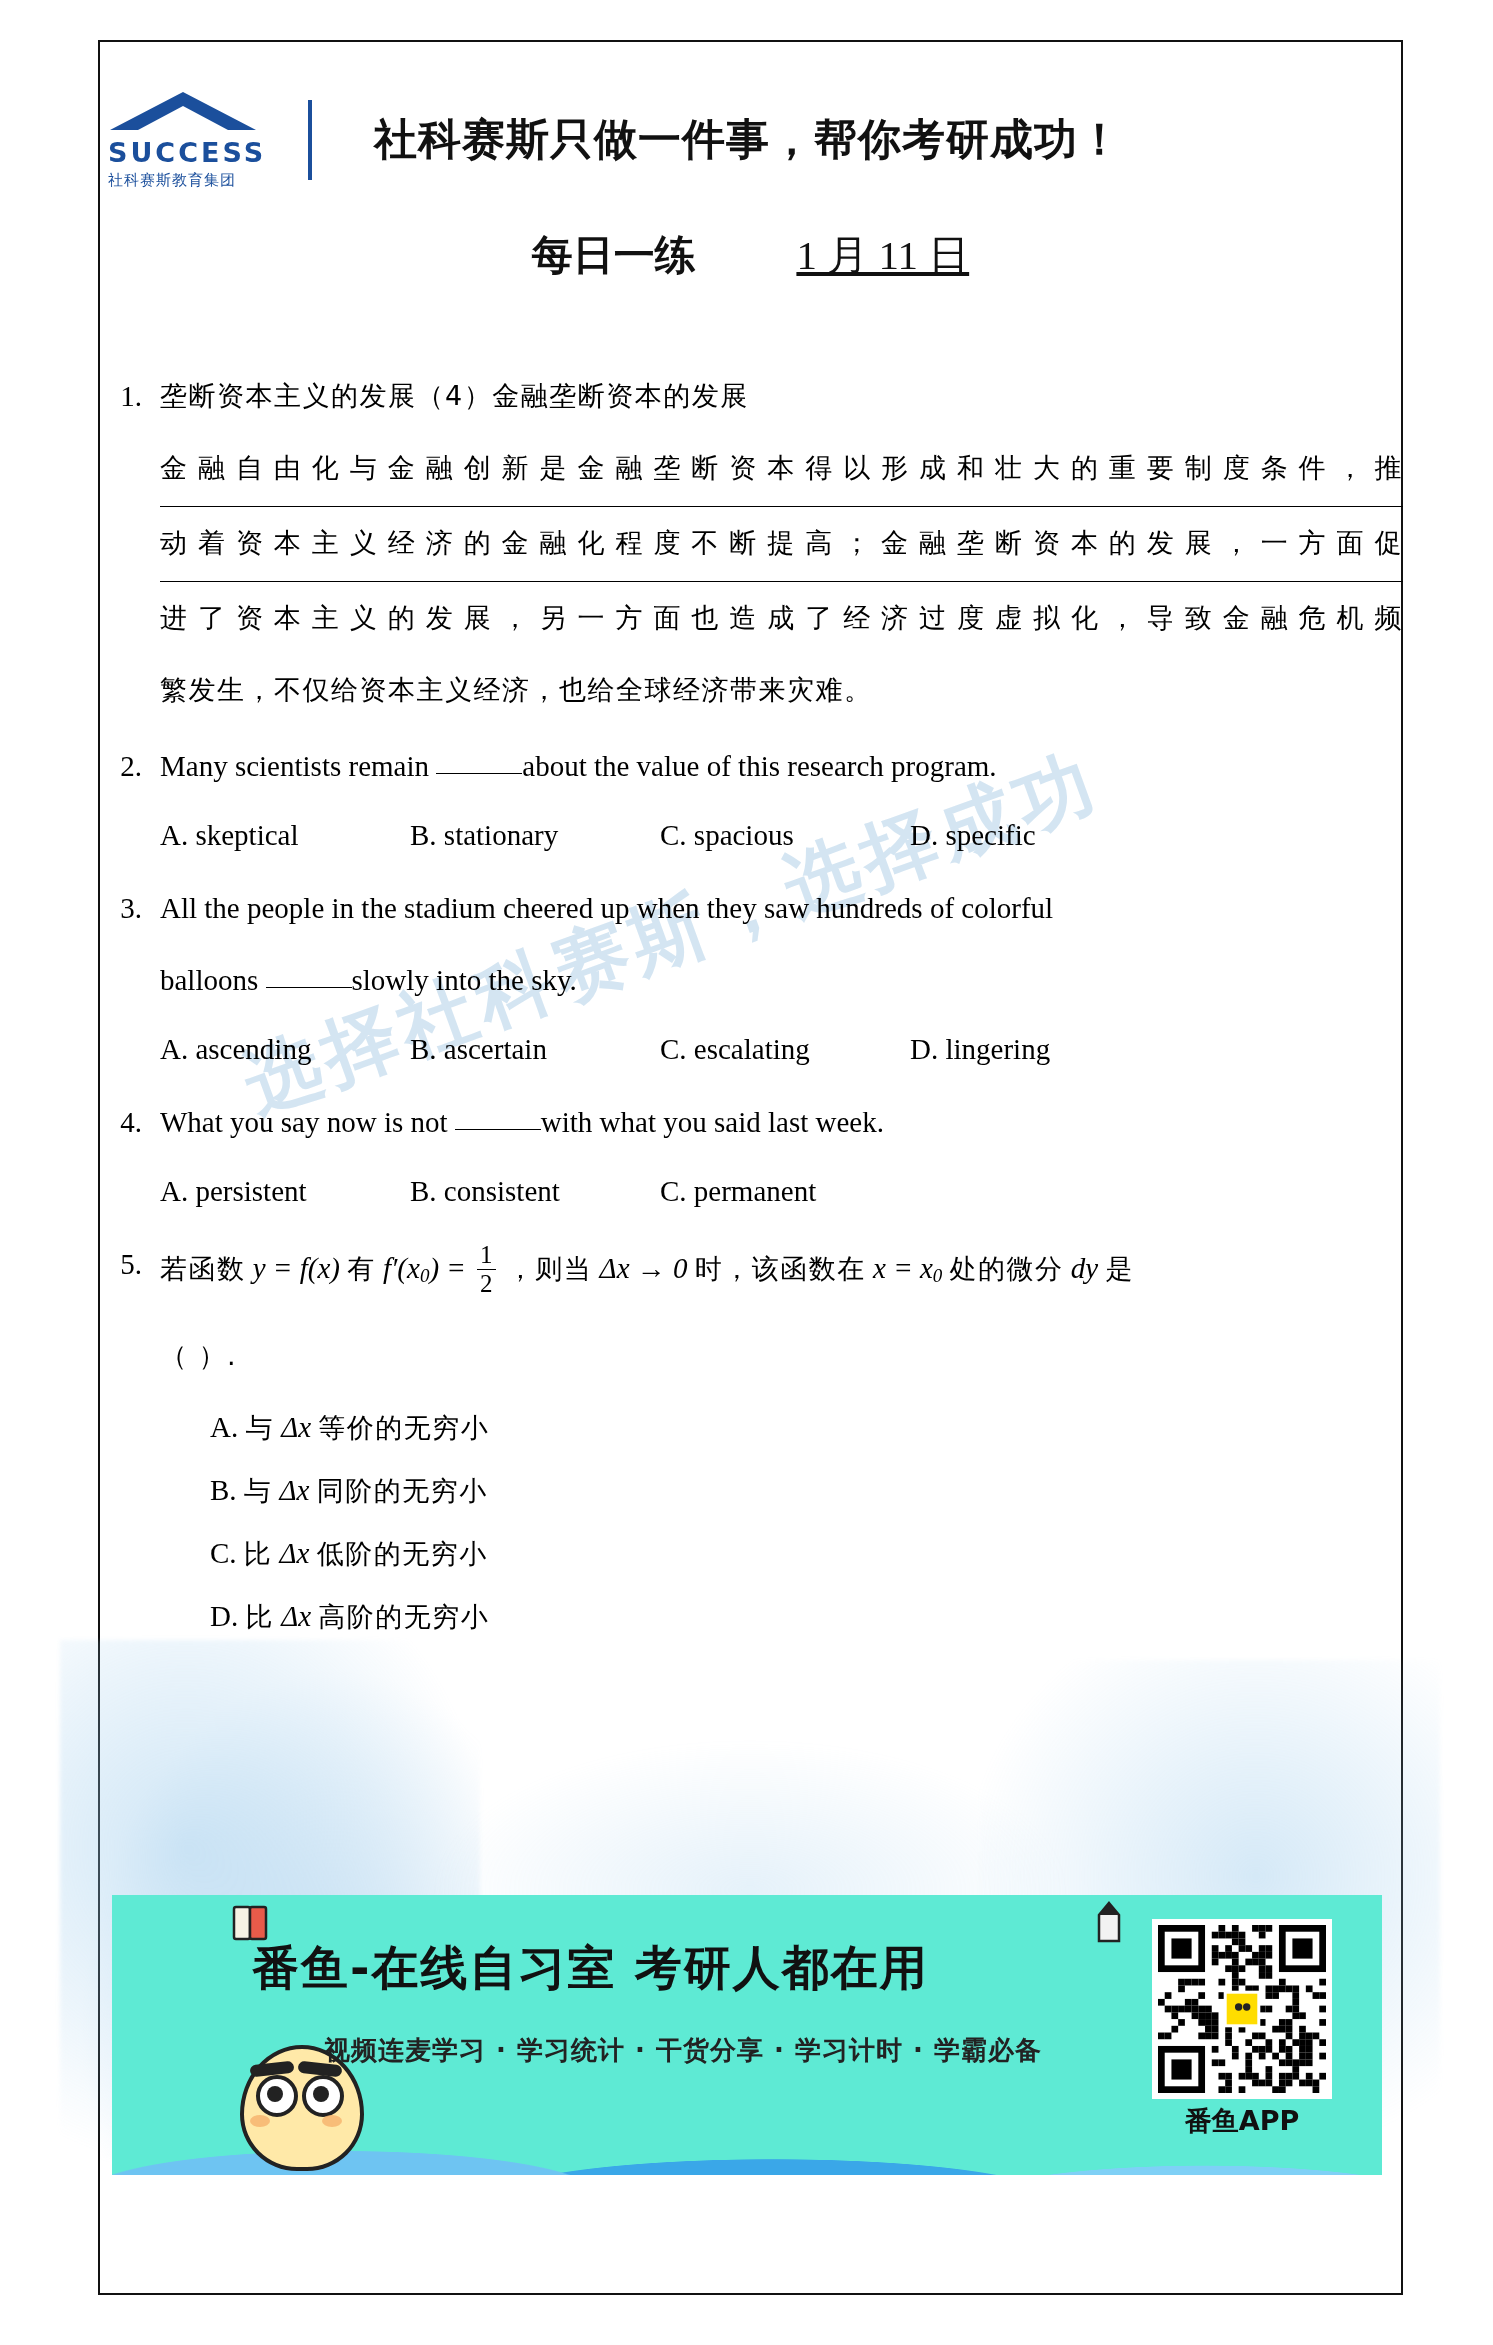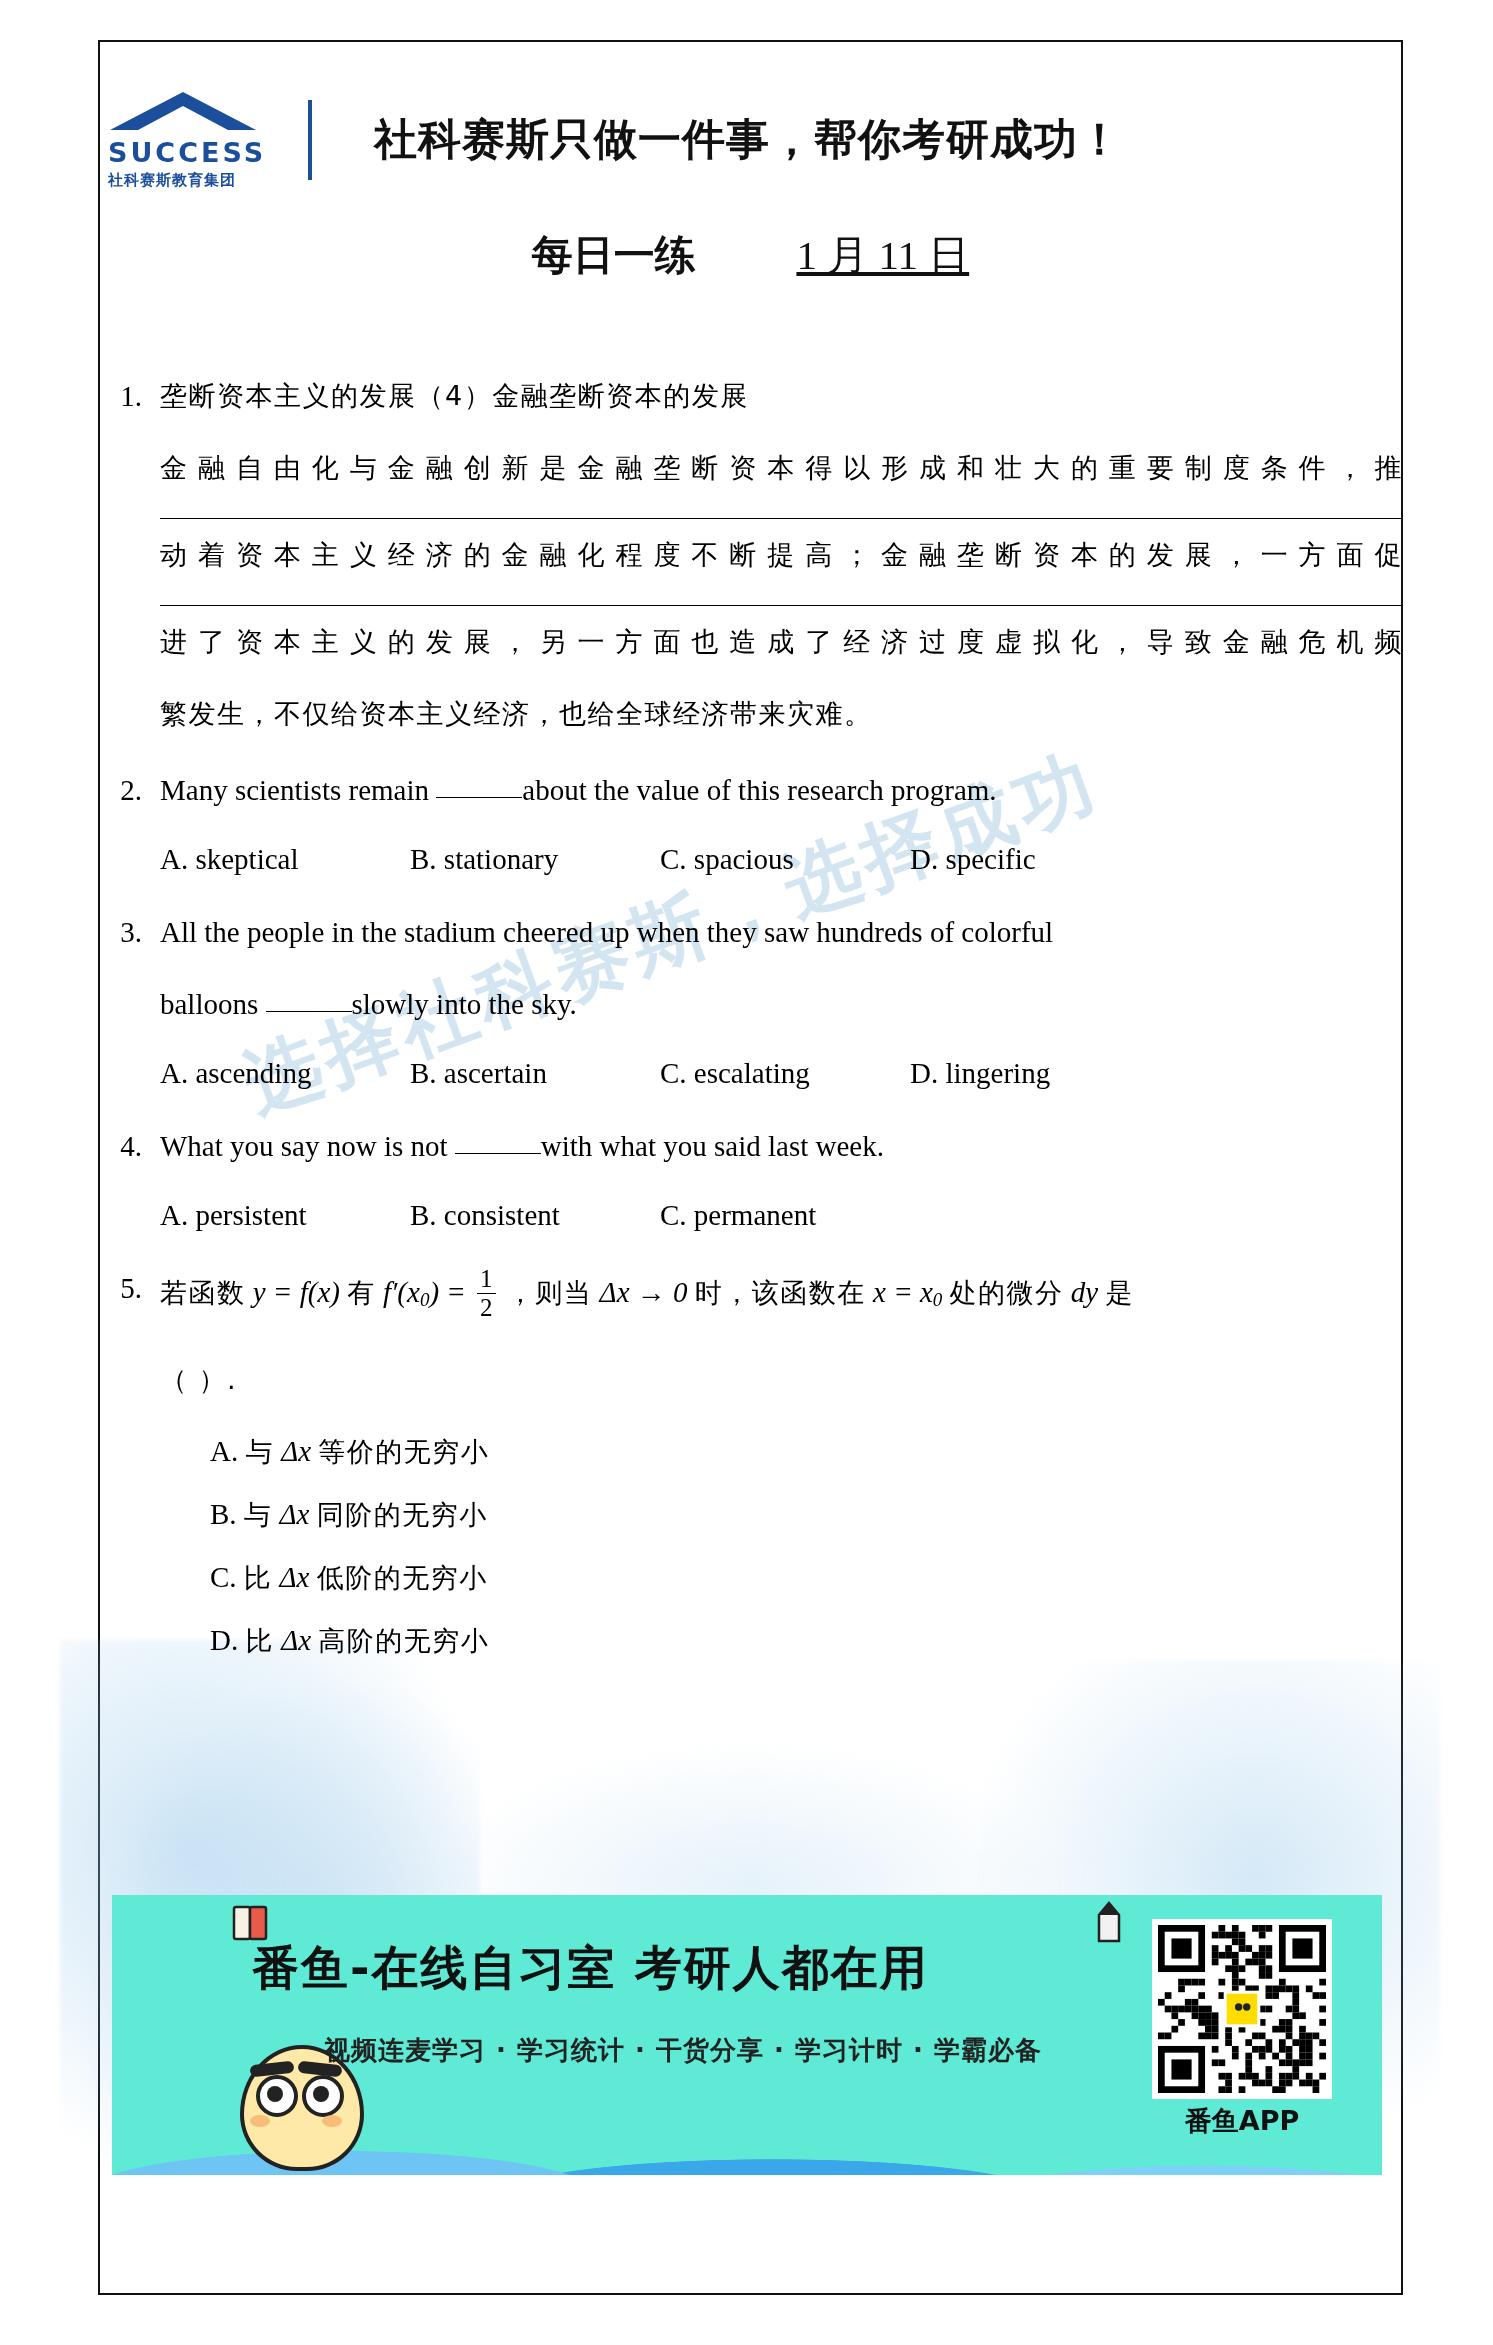--- a/index.html
+++ b/index.html
@@ -113,21 +113,20 @@
     color: #1b4f9c;
     line-height: 1.1;
     margin-top: 2px;
   }
   .logo-sub {
     font-family: "DejaVu Sans", sans-serif;
     font-size: 15px;
     color: #1b4f9c;
     letter-spacing: 1px;
     margin-top: 3px;
-    font-weight: bold;
   }
   .logo-divider {
     width: 4px;
     height: 80px;
     background: #1b4f9c;
     margin: 0 22px 0 10px;
   }
   .header-slogan {
     font-family: "DejaVu Sans", sans-serif;
     font-weight: 700;
@@ -188,21 +187,21 @@
     font-size: 27px;
     letter-spacing: 1.5px;
   }
   .line { display: block; }
   .line.just {
     text-align: justify;
     text-align-last: justify;
   }
   .underline-seg {
     border-bottom: 1.5px solid #000;
-    padding-bottom: 14px;
+    padding-bottom: 2px;
   }
   .blank {
     display: inline-block;
     width: 86px;
     border-bottom: 1.6px solid #000;
     vertical-align: 2px;
   }
   .opts {
     display: flex;
     margin-left: 62px;

